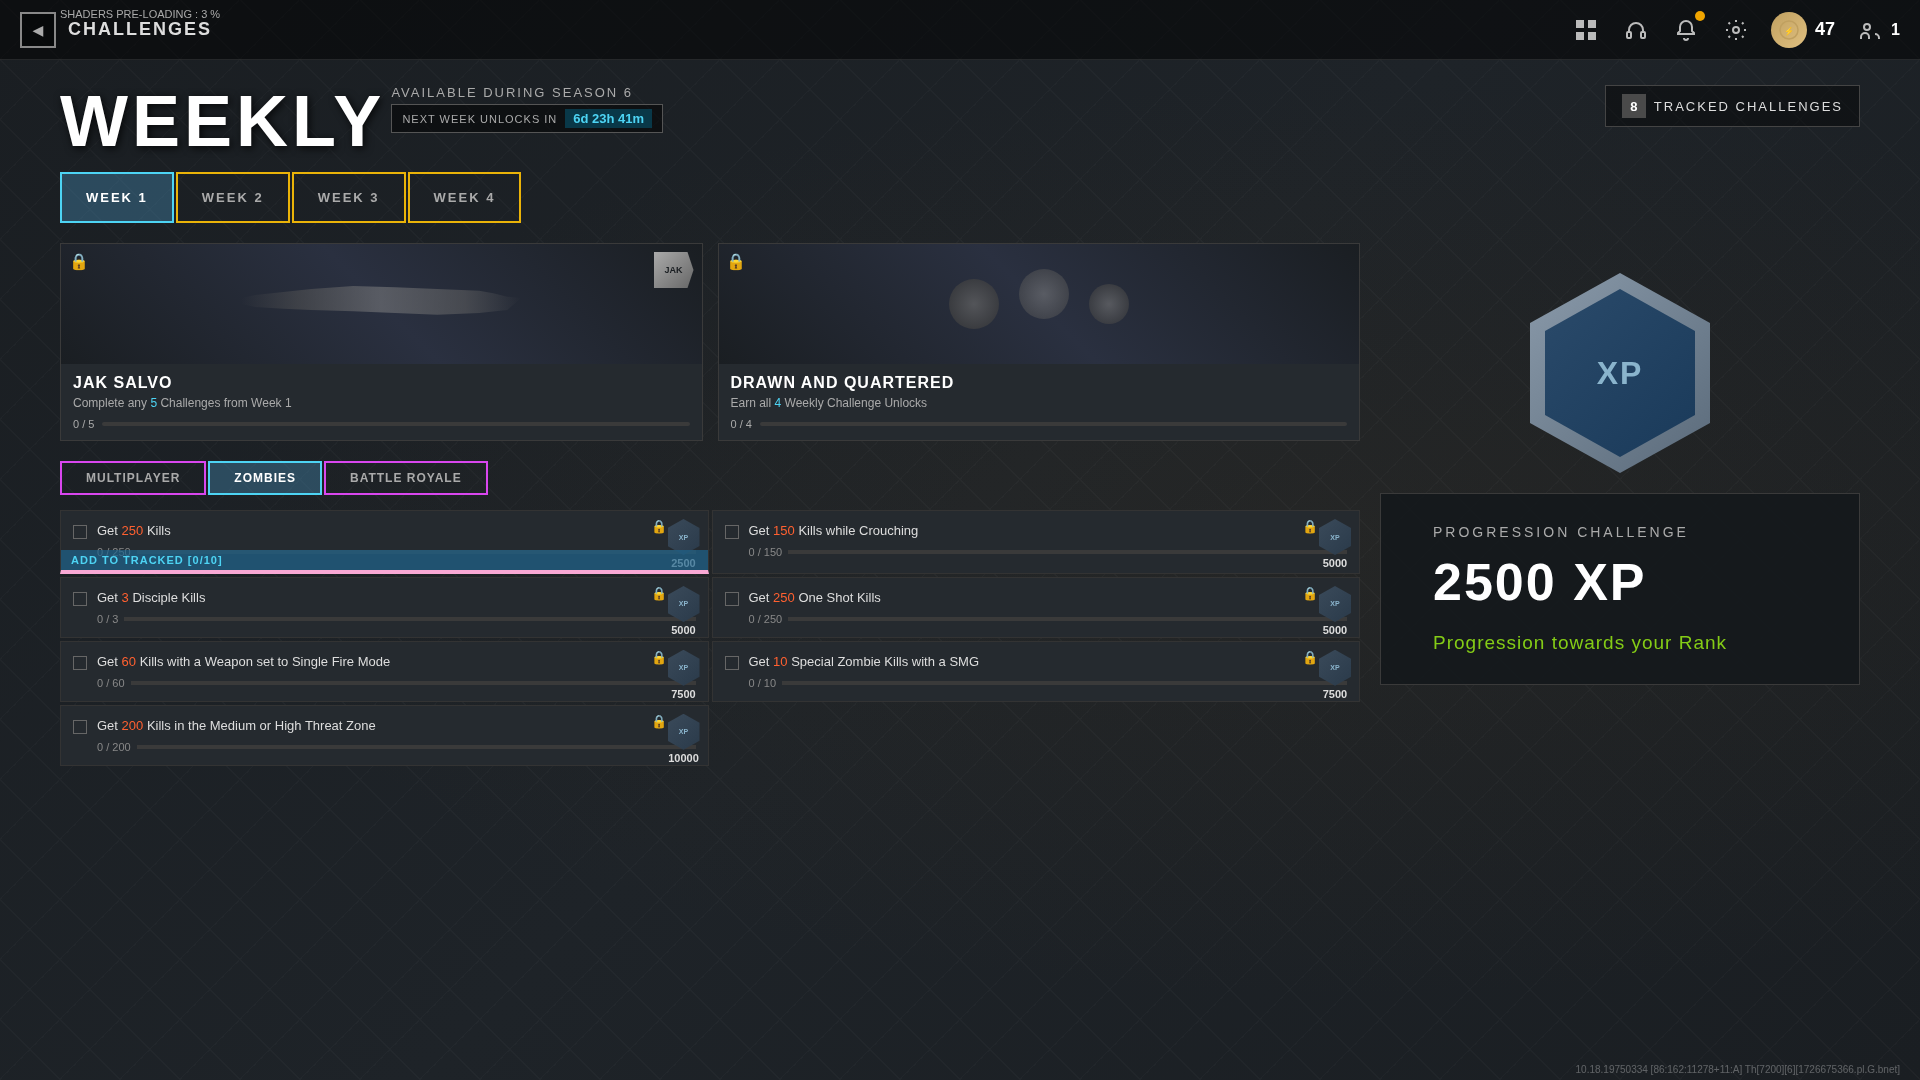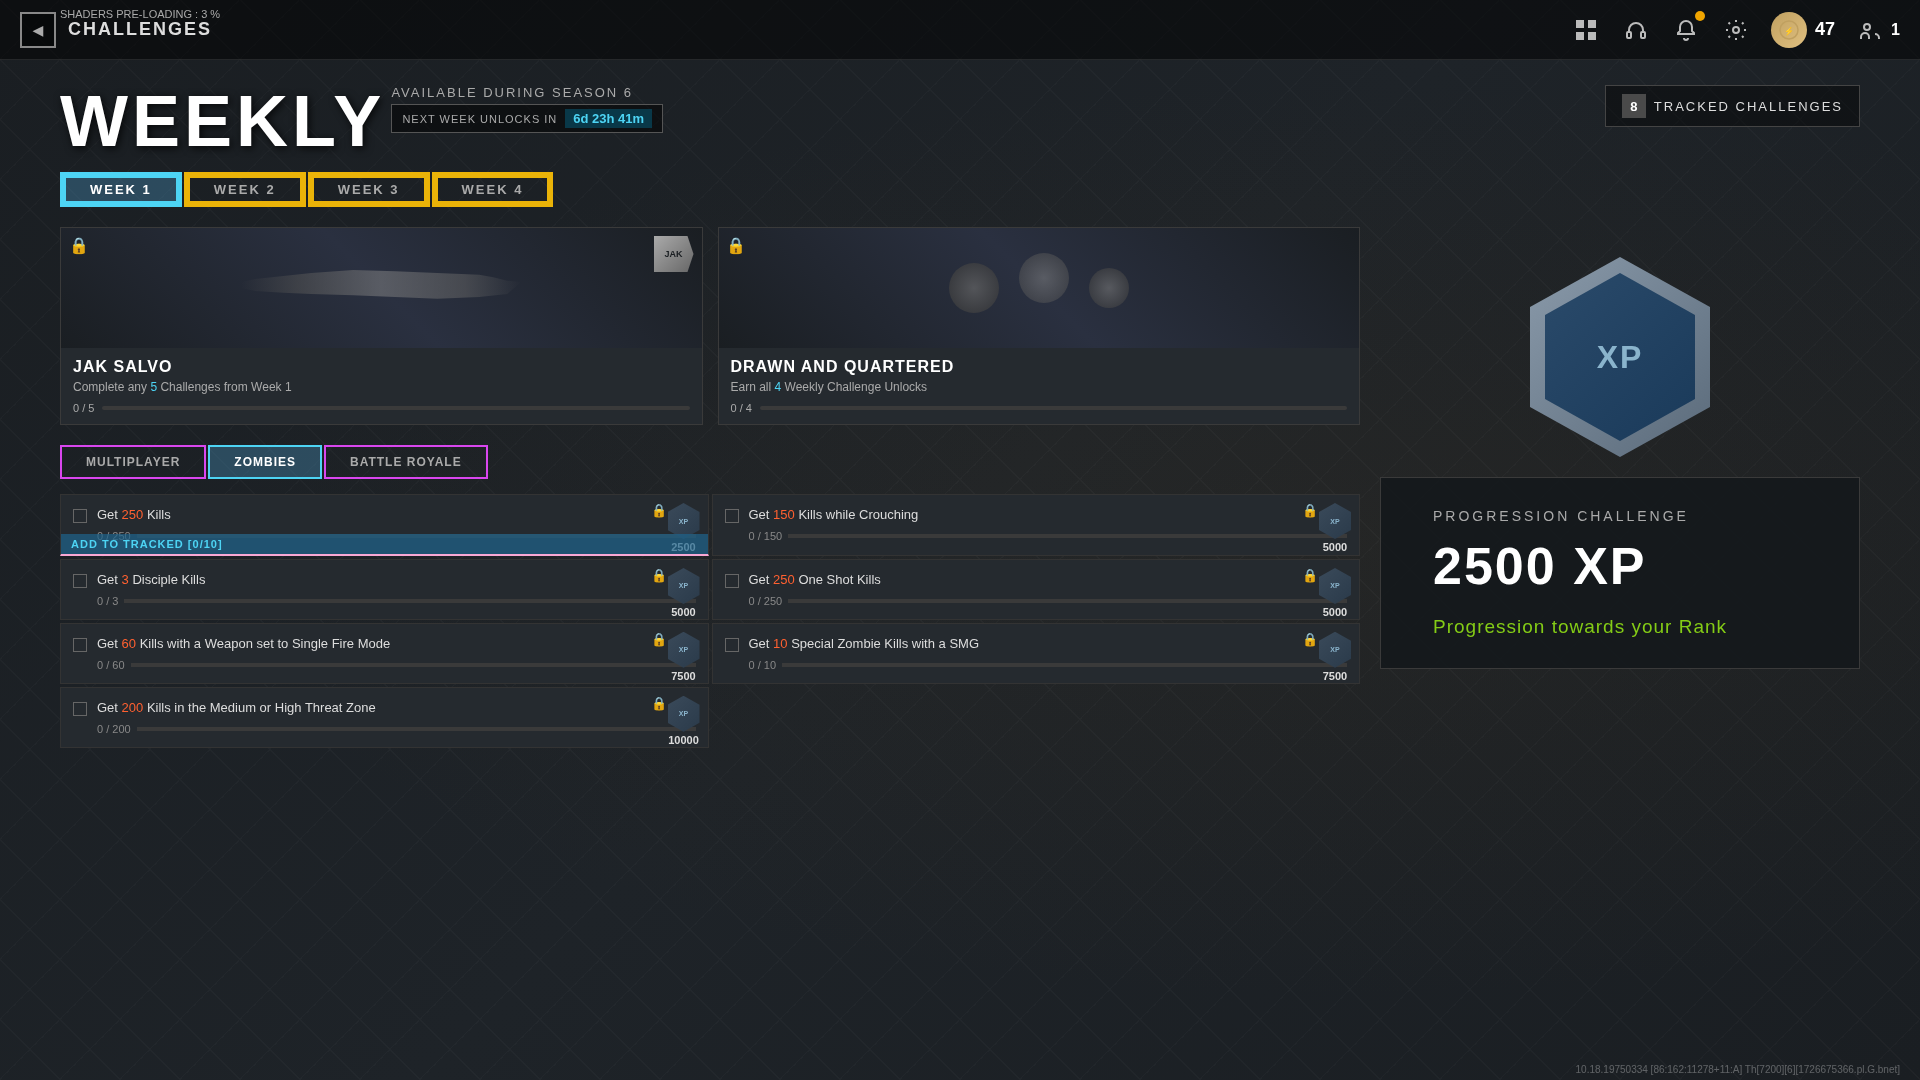--- a/index.html
+++ b/index.html
@@ -242,26 +242,26 @@
 
     
     .week-tabs {
       display: flex;
       gap: 2px;
       padding: 0 60px;
       margin-bottom: 20px;
     }
 
     .week-tab {
-      padding: 4px 24px;
+      padding: 16px 24px;
       font-size: 13px;
       font-weight: bold;
       letter-spacing: 2px;
       cursor: pointer;
-      border: 6px solid #eab308;
+      border: 2px solid #eab308;
       background: transparent;
       color: #aaa;
     }
 
     .week-tab.active {
       background: rgba(70,140,180,0.4);
       border-color: #4dd4f4;
       color: #fff;
     }
 
@@ -427,21 +427,21 @@
       background: #252a2f;
       border: 1px solid #333;
       padding: 12px;
       position: relative;
       display: flex;
       align-items: flex-start;
       gap: 10px;
     }
 
     .challenge-item.highlighted {
-      border-bottom: 2px solid #f9a8d4;
+      border-bottom: 4px solid #f9a8d4;
     }
 
     .challenge-checkbox {
       width: 14px;
       height: 14px;
       border: 1px solid #666;
       background: transparent;
       flex-shrink: 0;
       margin-top: 2px;
       cursor: pointer;

